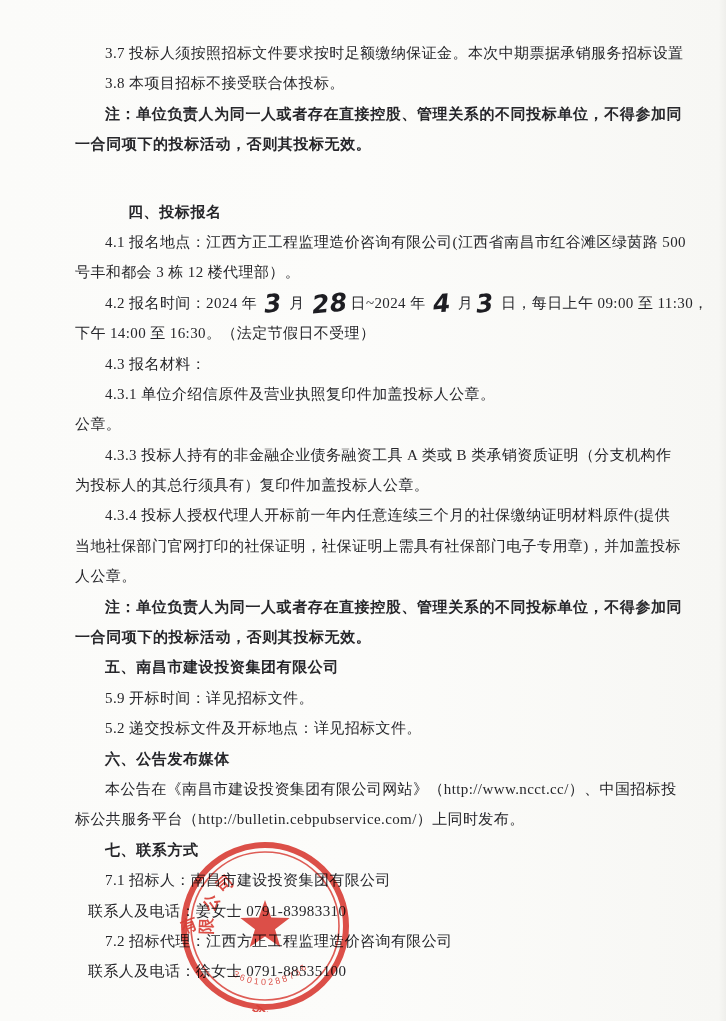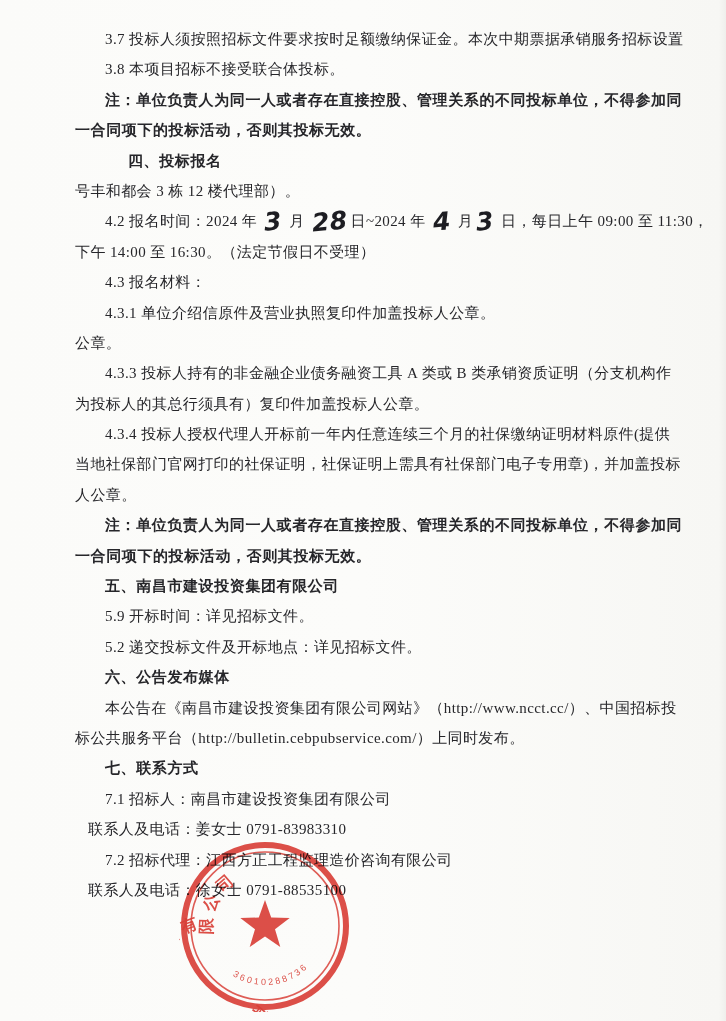--- a/index.html
+++ b/index.html
@@ -12,31 +12,31 @@
     font-family: "Liberation Serif", "DejaVu Serif", serif;
     color: #26262a;
     position: relative;
   }
   .paper {
     position: absolute; inset: 0;
     background: linear-gradient(90deg, #fbfbf9 0%, #fcfcfa 50%, #f7f7f4 99%, #efefec 100%);
   }
   .doc {
     position: absolute;
-    left: 75px; top: 24px; right: 56px;
+    left: 75px; top: 38px; right: 56px;
     font-size: 15px;
     letter-spacing: 0.4px;
   }
   .line {
     line-height: 30.4px;
     white-space: nowrap;
     height: 30.4px;
   }
   .indent-para    { padding-left: 30px; }
-  .indent-section { padding-left: 53px; }
+  .indent-section { padding-left: 53px; margin-top: 37px; }
   .indent-small   { padding-left: 13px; }
   .indent-none    { padding-left: 0; }
   .bold {
     font-weight: 700;
     font-family: Liberation Serif, serif;
     letter-spacing: 0.6px;
   }
   .hw {
     display: inline-block;
     font-family: cursive, "DejaVu Sans", sans-serif;
@@ -62,20 +62,21 @@
 <body>
 
 <div class="paper"></div>
 
 <div class="doc">
     <div class="line indent-para"><span>3.7 投标人须按照招标文件要求按时足额缴纳保证金。本次中期票据承销服务招标设置</span></div>
     <div class="line indent-para"><span>3.8 本项目招标不接受联合体投标。</span></div>
     <div class="line indent-para bold"><span>注：单位负责人为同一人或者存在直接控股、管理关系的不同投标单位，不得参加同</span></div>
     <div class="line indent-none bold"><span>一合同项下的投标活动，否则其投标无效。</span></div>
     <div class="line indent-section bold"><span>四、投标报名</span></div>
+    <div class="line indent-para"><span>4.1 报名地点：江西方正工程监理造价咨询有限公司(江西省南昌市红谷滩区绿茵路 500</span></div>
     <div class="line indent-none"><span>号丰和都会 3 栋 12 楼代理部）。</span></div>
     <div class="line indent-para"><span>4.2 报名时间：2024 年 </span><span class="hw">3</span><span> 月 </span><span class="hw">28</span><span>日~2024 年 </span><span class="hw">4</span><span> 月</span><span class="hw">3</span><span> 日，每日上午 09:00 至 11:30，</span></div>
     <div class="line indent-none"><span>下午 14:00 至 16:30。（法定节假日不受理）</span></div>
     <div class="line indent-para"><span>4.3  报名材料：</span></div>
     <div class="line indent-para"><span>4.3.1 单位介绍信原件及营业执照复印件加盖投标人公章。</span></div>
     <div class="line indent-none"><span>公章。</span></div>
     <div class="line indent-para"><span>4.3.3 投标人持有的非金融企业债务融资工具 A 类或 B 类承销资质证明（分支机构作</span></div>
     <div class="line indent-none"><span>为投标人的其总行须具有）复印件加盖投标人公章。</span></div>
     <div class="line indent-para"><span>4.3.4 投标人授权代理人开标前一年内任意连续三个月的社保缴纳证明材料原件(提供</span></div>
     <div class="line indent-none"><span>当地社保部门官网打印的社保证明，社保证明上需具有社保部门电子专用章)，并加盖投标</span></div>

